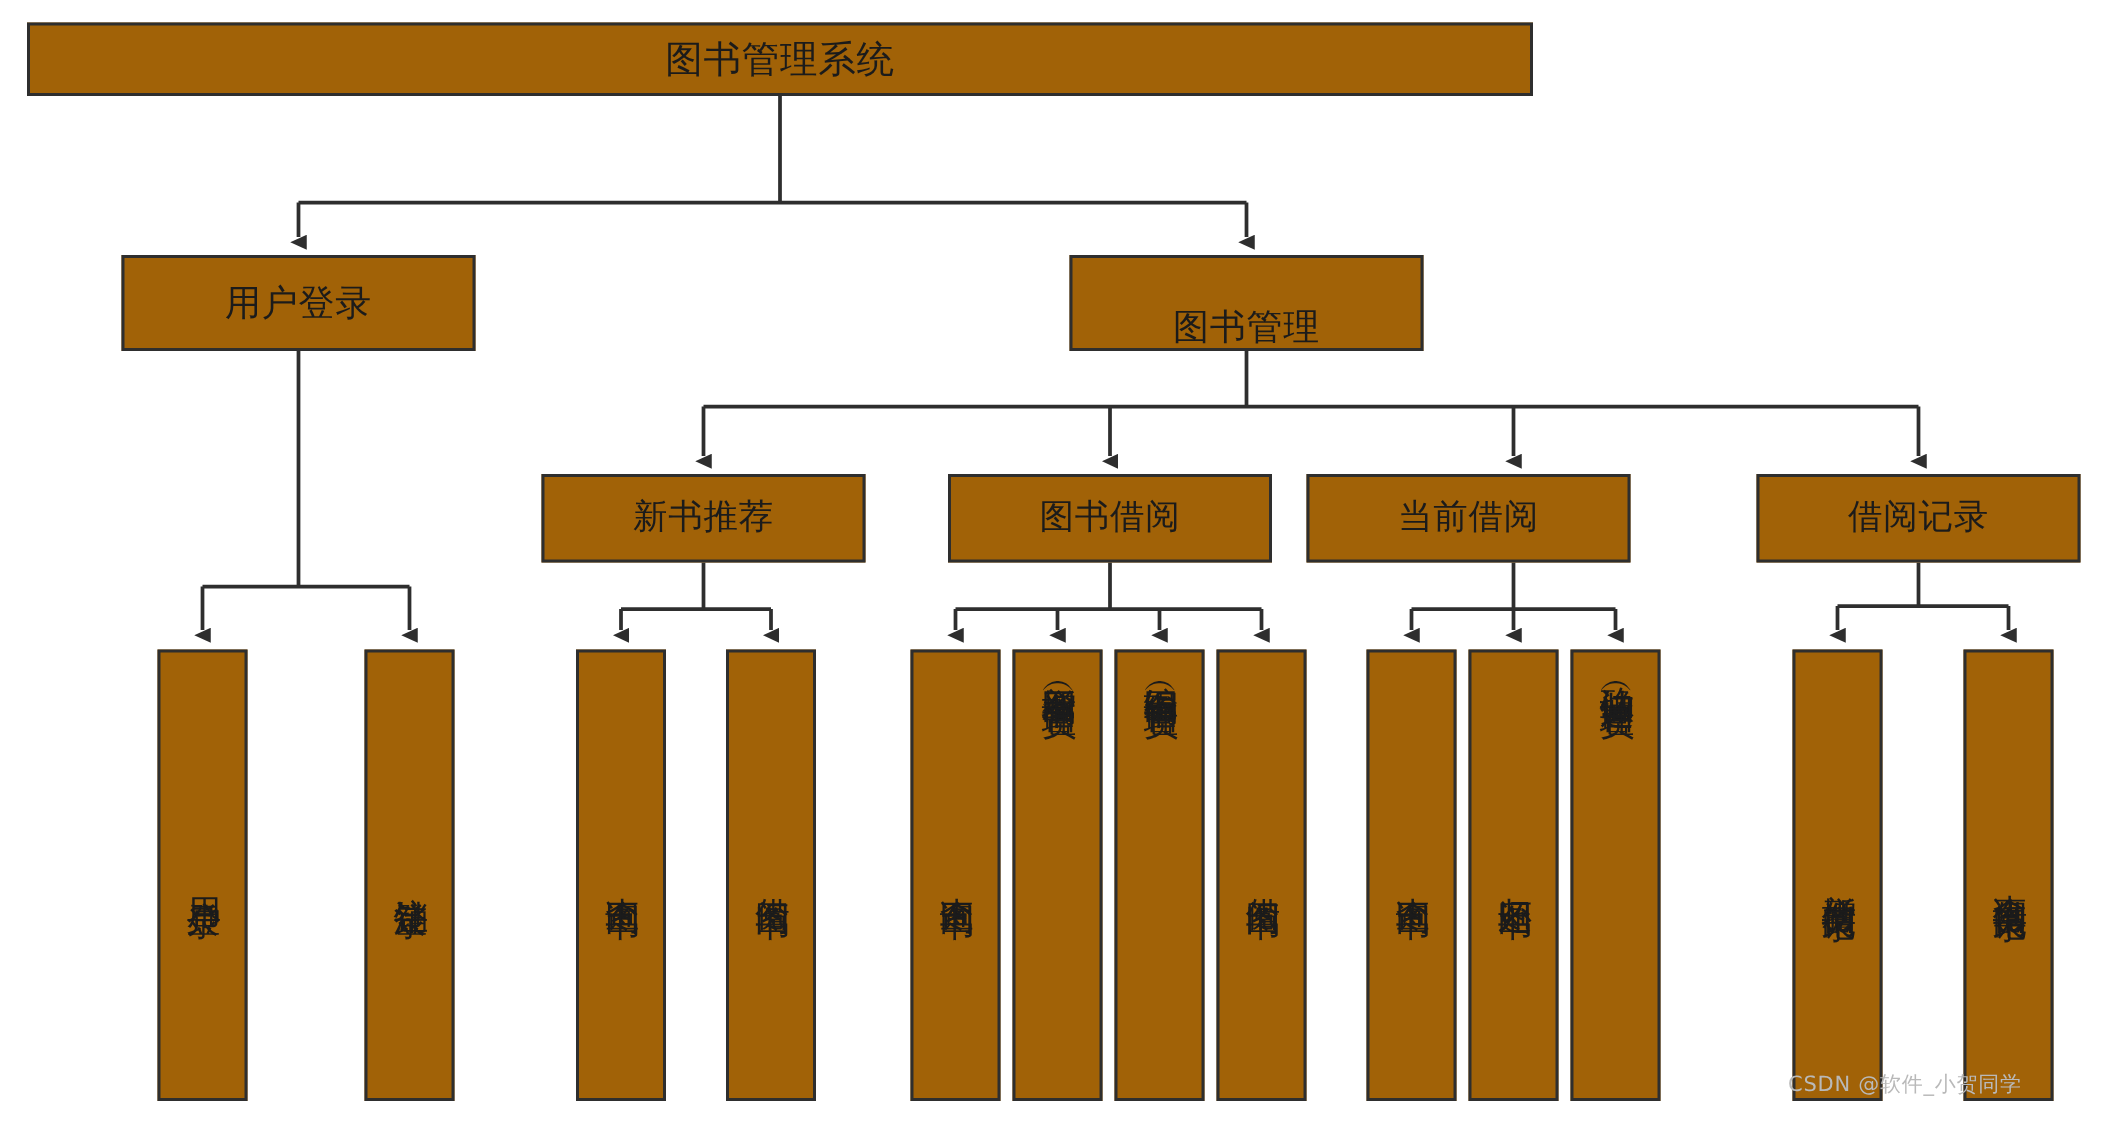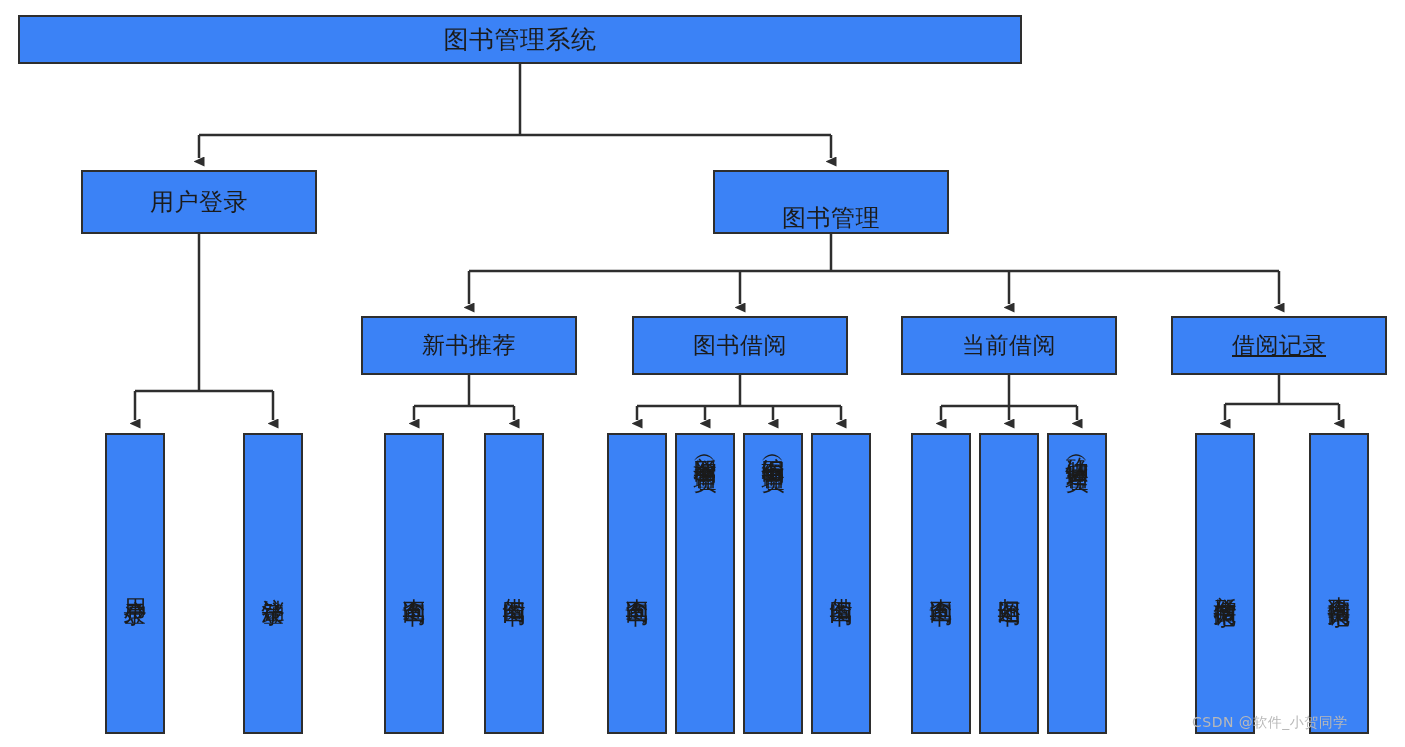--- a/index.html
+++ b/index.html
@@ -23,21 +23,21 @@
     left: 0;
     top: 0;
     width: 1405px;
     height: 747px;
     pointer-events: none;
   }
   .node {
     position: absolute;
     box-sizing: border-box;
     border: 2.5px solid #2e2e2e;
-    background: #3b82f6;
+    background: #a16207;
     display: flex;
     align-items: center;
     justify-content: center;
     color: #1b1b1b;
     z-index: 2;
   }
   .node .lbl {
     display: block;
     text-align: center;
     line-height: 1.12;
@@ -139,24 +139,24 @@
   <div class="node lvl2" style="left:713px; top:170px; width:236px; height:64px;align-items:flex-end;">
     <span class="lbl">图书管理</span>
   </div>
 
   <div class="node lvl3" style="left:361px; top:316px; width:216px; height:59px;">
     <span class="lbl">新书推荐</span>
   </div>
   <div class="node lvl3" style="left:632px; top:316px; width:216px; height:59px;">
     <span class="lbl">图书借阅</span>
   </div>
-  <div class="node lvl3" style="left:901px; top:316px; width:216px; height:59px;">
+  <div class="node lvl3" style="left:871px; top:316px; width:216px; height:59px;">
     <span class="lbl">当前借阅</span>
   </div>
-  <div class="node lvl3" style="left:1171px; top:316px; width:216px; height:59px;text-decoration:underline;">
+  <div class="node lvl3" style="left:1171px; top:316px; width:216px; height:59px;">
     <span class="lbl">借阅记录</span>
   </div>
 
   <div class="node leaf" style="left:105px; top:433px; width:60px; height:301px;">
     <span class="lbl">用户登录</span>
   </div>
   <div class="node leaf" style="left:243px; top:433px; width:60px; height:301px;">
     <span class="lbl">注销登录</span>
   </div>
 

